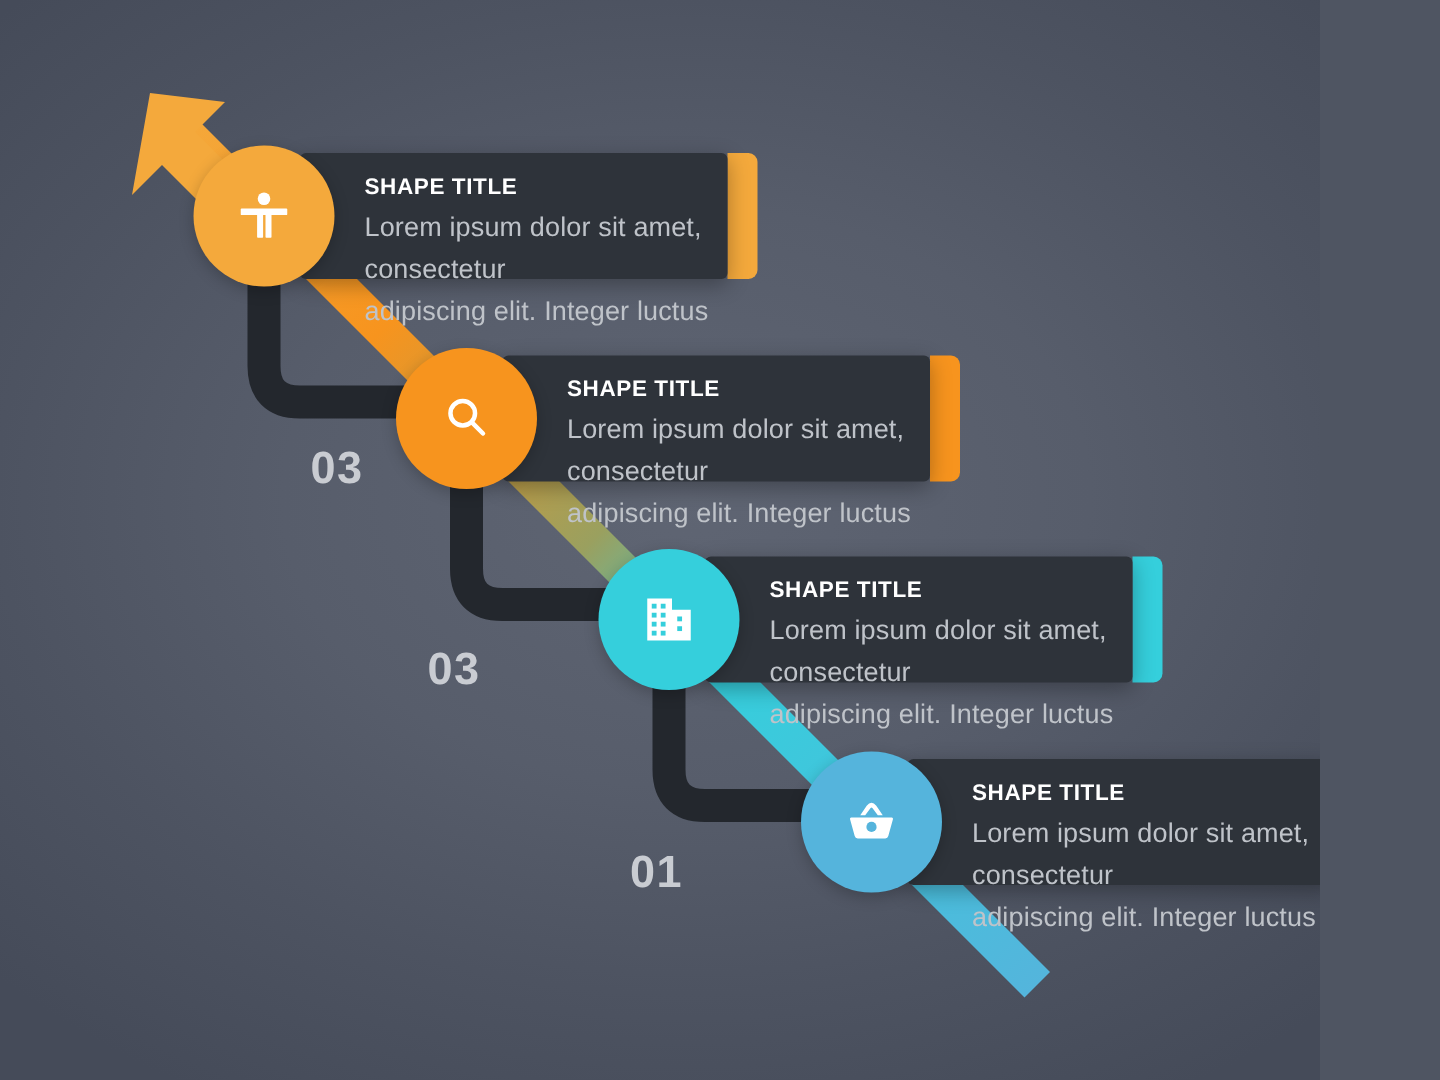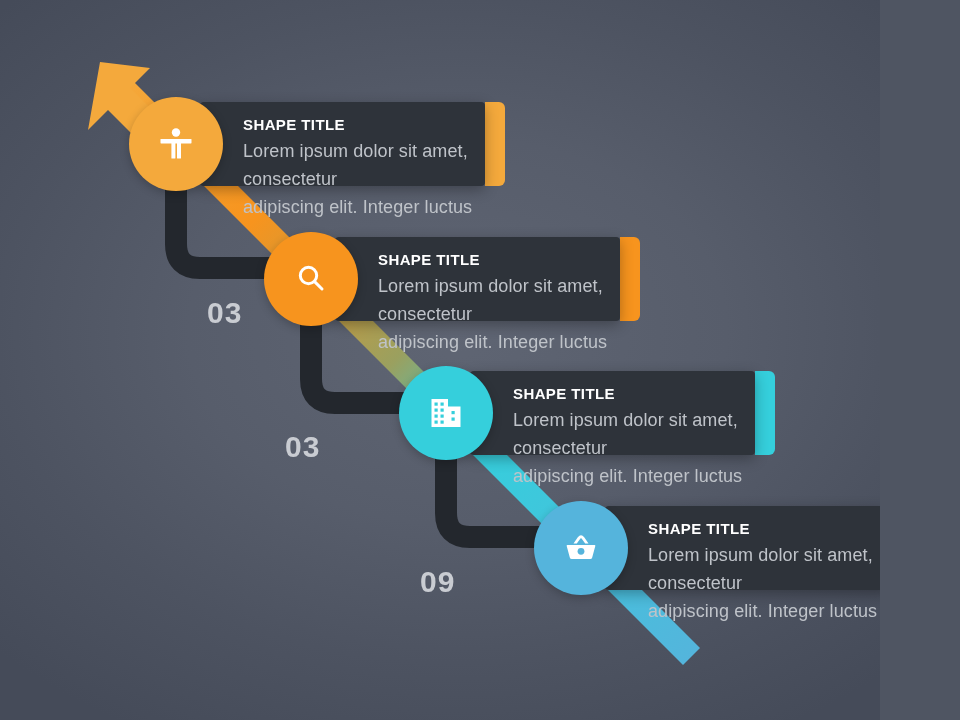--- a/index.html
+++ b/index.html
@@ -146,15 +146,15 @@
                  Q19,8.9 18.4,9.6 L14.8,14.5 Z"></path>
         <path d="M5.5,16 L32.5,16 Q33.6,16 33.3,17.1 L30.2,28.4 Q29.8,30 28.2,30 L9.8,30
                  Q8.2,30 7.8,28.4 L4.7,17.1 Q4.4,16 5.5,16 Z"></path>
         <circle cx="19" cy="22.3" r="3.4" fill="#55B4DC"></circle>
       </svg>
     </span>
   </div>
 
   <div class="stepnum" style="left:159px;top:296px;margin-left:48px;">03</div>
   <div class="stepnum" style="left:285px;top:430px;">03</div>
-  <div class="stepnum" style="left:420px;top:565px;">09</div>
+  <div class="stepnum" style="left:420px;top:565px;">01</div>
 
 </div>
 
 </body></html>

